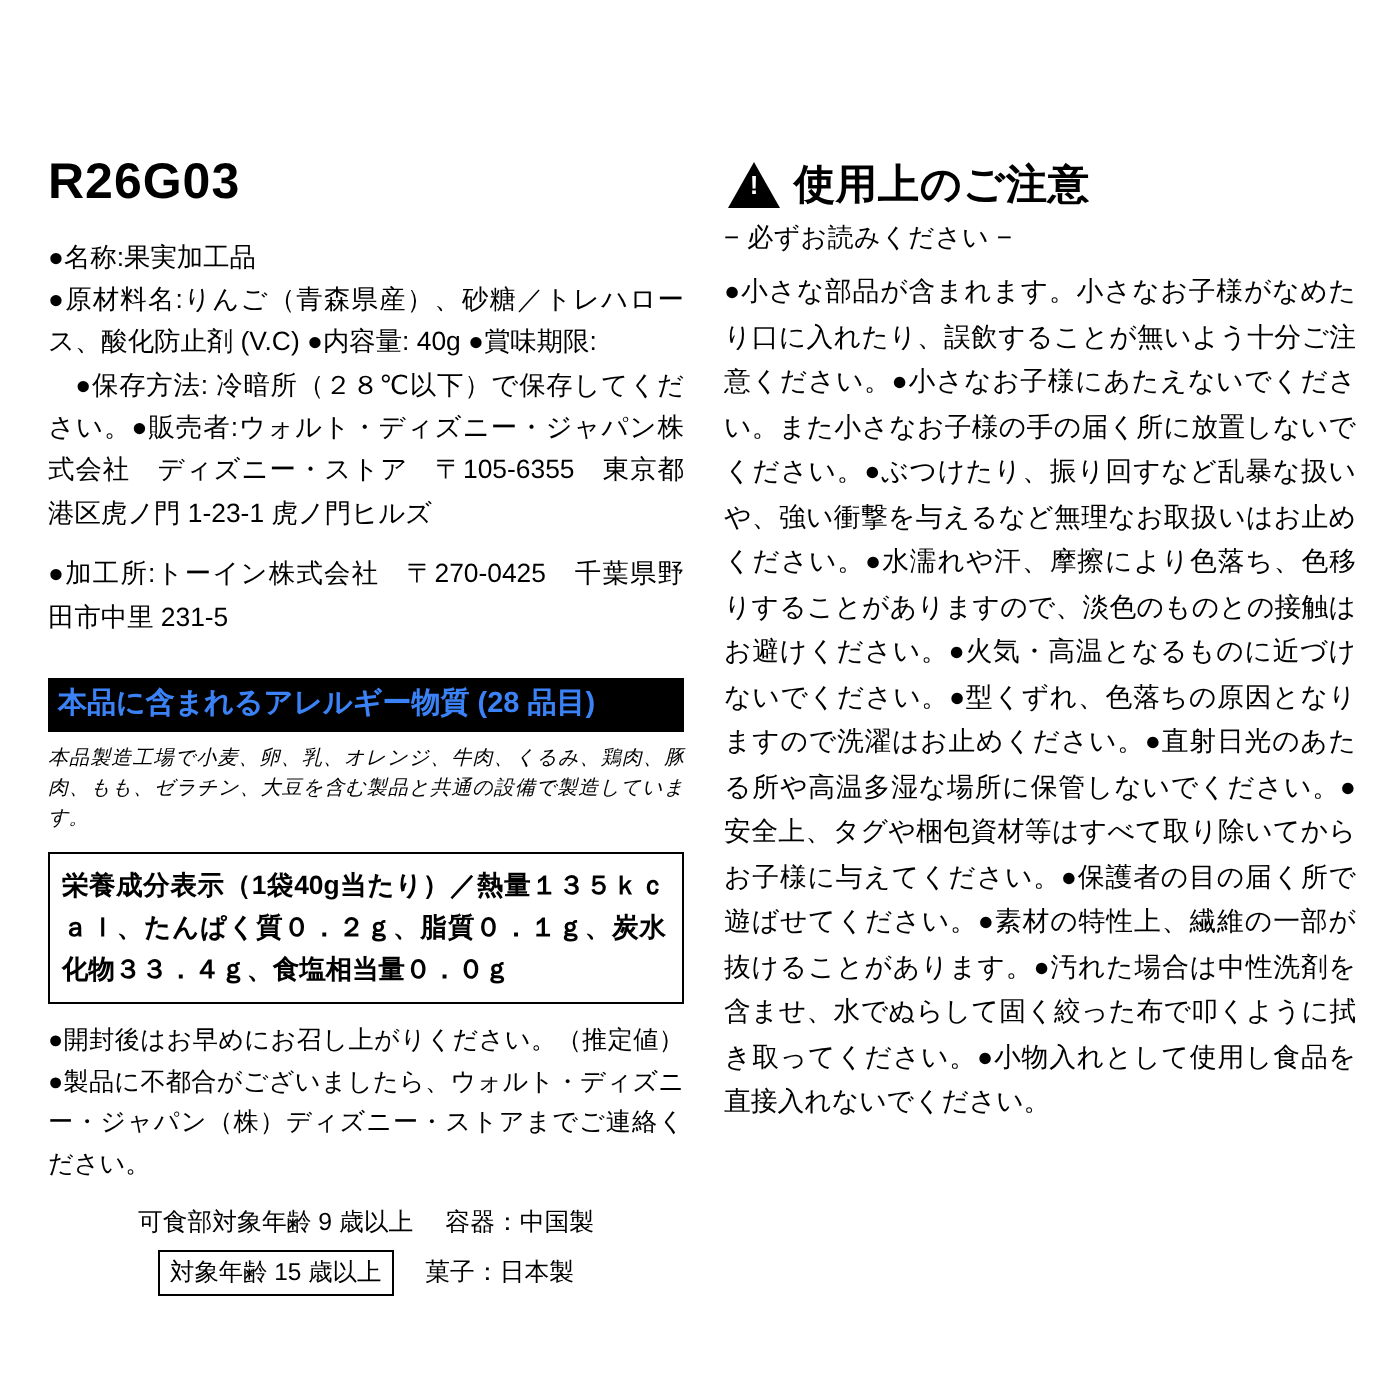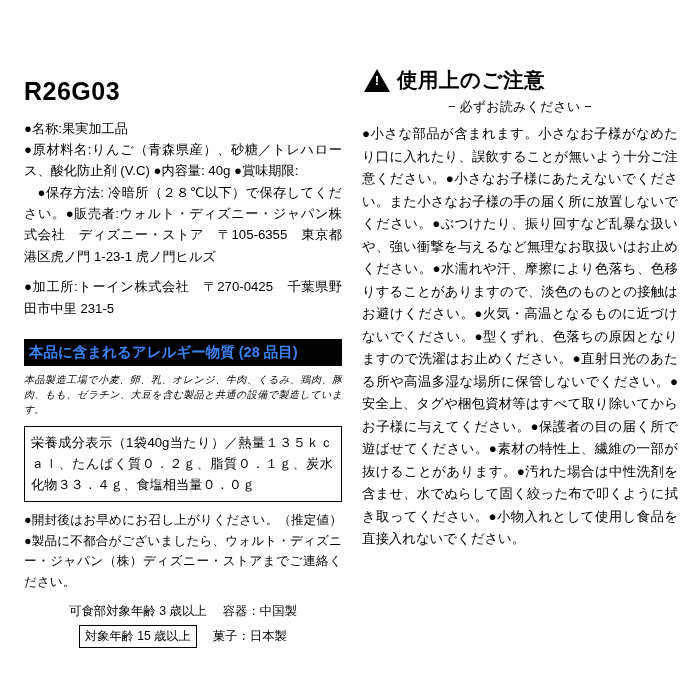--- a/index.html
+++ b/index.html
@@ -22,21 +22,21 @@
   }
   .col-left {
     position: absolute;
     left: 24px;
     top: 78px;
     width: 318px;
   }
   .col-right {
     position: absolute;
     left: 362px;
-    top: 66px;
+    top: 78px;
     width: 316px;
   }
 
   
   .product-code {
     font-size: 25px;
     font-weight: bold;
     letter-spacing: 0.5px;
     line-height: 1.1;
     margin: 0 0 12px 0;
@@ -83,20 +83,21 @@
   }
 
   
   .nutrition-box {
     border: 1.6px solid #000;
     padding: 5px 8px 6px 6px;
     font-size: 13.2px;
     line-height: 1.6;
     text-align: justify;
     margin-bottom: 8px;
+    font-weight: bold;
   }
 
   .footnote {
     font-size: 12.6px;
     line-height: 1.62;
     text-align: justify;
     margin-bottom: 10px;
   }
 
   
@@ -153,21 +154,21 @@
     text-align: center;
     line-height: 1;
   }
   .caution-title {
     font-size: 20.5px;
     font-weight: bold;
     letter-spacing: 0.5px;
   }
   .caution-sub {
     font-size: 13px;
-    text-align: center;
+    text-align: left;
     margin: 0 0 7px 0;
     letter-spacing: 0.2px;
   }
   .caution-body {
     font-size: 13.4px;
     line-height: 1.68;
     text-align: justify;
     text-justify: inter-ideograph;
   }
 </style>
@@ -195,21 +196,21 @@
     <div class="allergy-note">本品製造工場で小麦、卵、乳、オレンジ、牛肉、くるみ、鶏肉、豚肉、もも、ゼラチン、大豆を含む製品と共通の設備で製造しています。</div>
 
     <div class="nutrition-box">
       <span>栄養成分表示（1袋40g当たり）／熱量１３５ｋｃａｌ、たんぱく質０．２ｇ、脂質０．１ｇ、炭水化物３３．４ｇ、食塩相当量０．０ｇ</span>
     </div>
 
     <div class="footnote">●開封後はお早めにお召し上がりください。（推定値）●製品に不都合がございましたら、ウォルト・ディズニー・ジャパン（株）ディズニー・ストアまでご連絡ください。</div>
 
     <div class="bottom-rows">
       <div class="bottom-row">
-        <span class="cell-left">可食部対象年齢 3 歳以上</span>
+        <span class="cell-left">可食部対象年齢 9 歳以上</span>
         <span class="cell-right">容器：中国製</span>
       </div>
       <div class="bottom-row">
         <span class="age-badge">対象年齢 15 歳以上</span>
         <span class="cell-right">菓子：日本製</span>
       </div>
     </div>
 
   </div>
 

